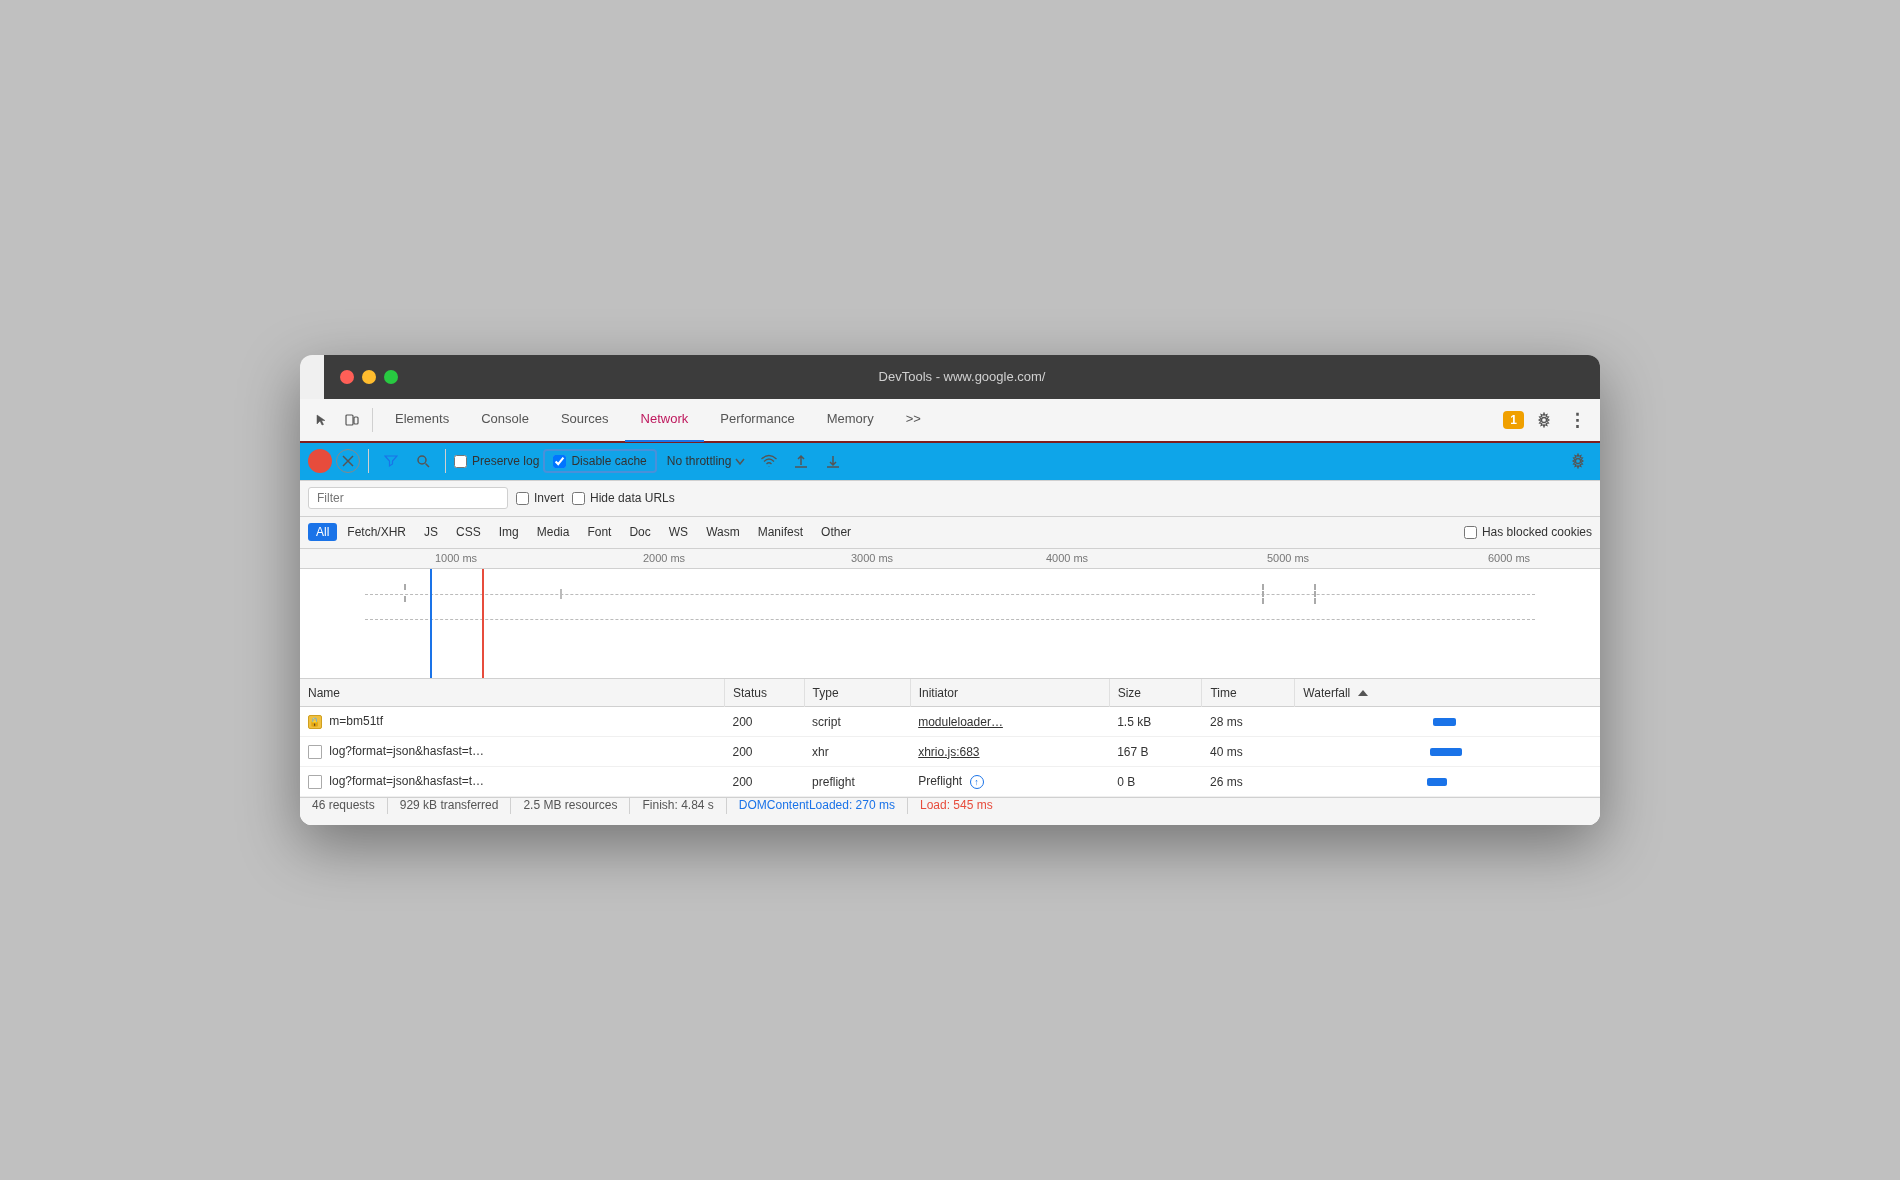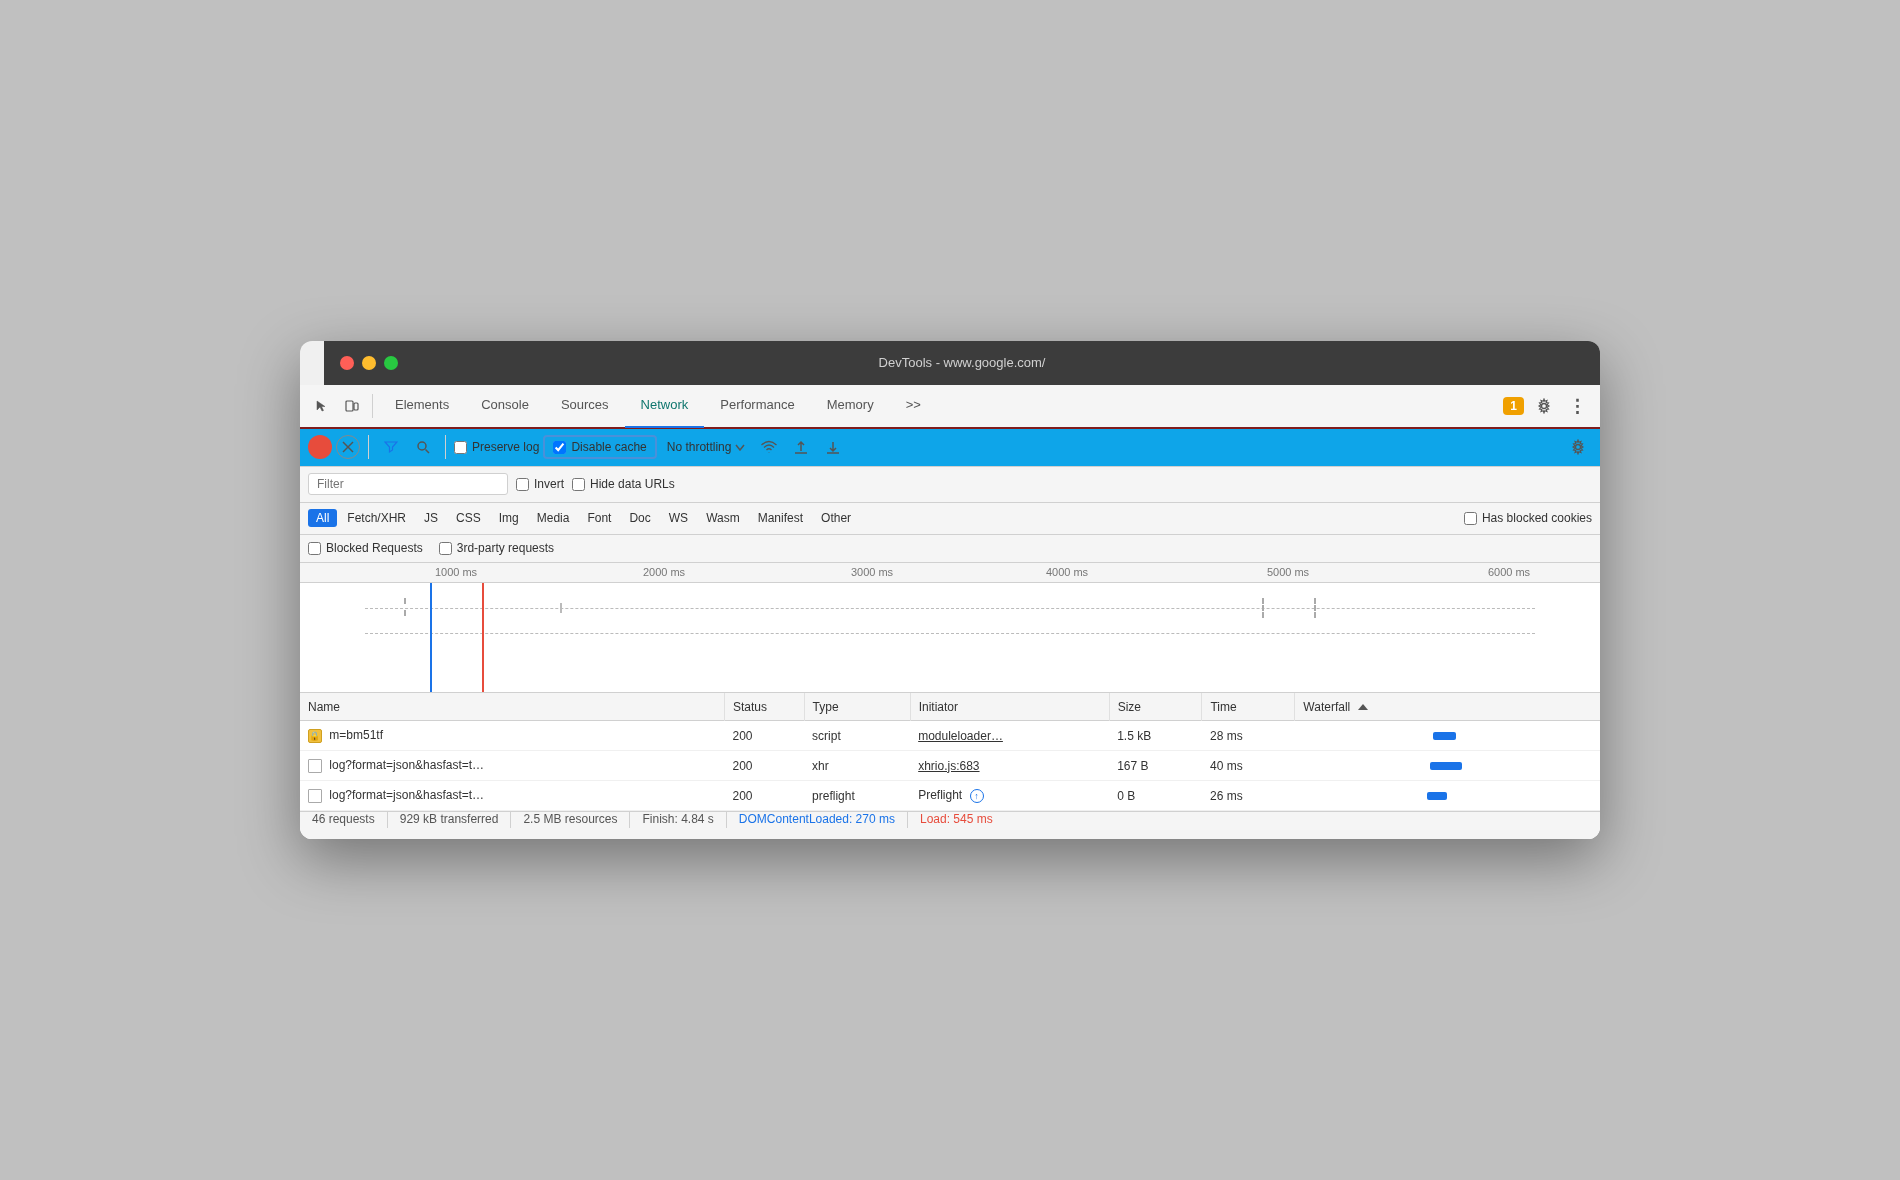--- a/index.html
+++ b/index.html
@@ -92,21 +92,21 @@
       height: 44px;
       display: flex;
       align-items: center;
       font-size: 13px;
       color: #555;
       cursor: pointer;
       border-bottom: 2px solid transparent;
       white-space: nowrap;
     }
     .tab-item.active {
-      color: #0f766e;
+      color: #be185d;
       border-bottom: 2px solid #1a73e8;
     }
     .toolbar-right {
       margin-left: auto;
       display: flex;
       align-items: center;
       gap: 6px;
     }
     .notification-badge {
       background: #f0a000;
@@ -590,30 +590,20 @@
       <button class="type-btn">Wasm</button>
       <button class="type-btn">Manifest</button>
       <button class="type-btn">Other</button>
       <div style="flex:1"></div>
       <label class="checkbox-label">
         <input type="checkbox" style="">
         <span>Has blocked cookies</span>
       </label>
     </div>
 
-    <div class="blocked-bar">
-      <label class="checkbox-label">
-        <input type="checkbox" style="">
-        <span>Blocked Requests</span>
-      </label>
-      <label class="checkbox-label">
-        <input type="checkbox" style="">
-        <span>3rd-party requests</span>
-      </label>
-    </div>
 
     <div class="timeline-area">
       <div class="timeline-ruler">
         <span class="ruler-label" style="left:12%">1000 ms</span>
         <span class="ruler-label" style="left:28%">2000 ms</span>
         <span class="ruler-label" style="left:44%">3000 ms</span>
         <span class="ruler-label" style="left:59%">4000 ms</span>
         <span class="ruler-label" style="left:76%">5000 ms</span>
         <span class="ruler-label" style="left:93%">6000 ms</span>
       </div>

